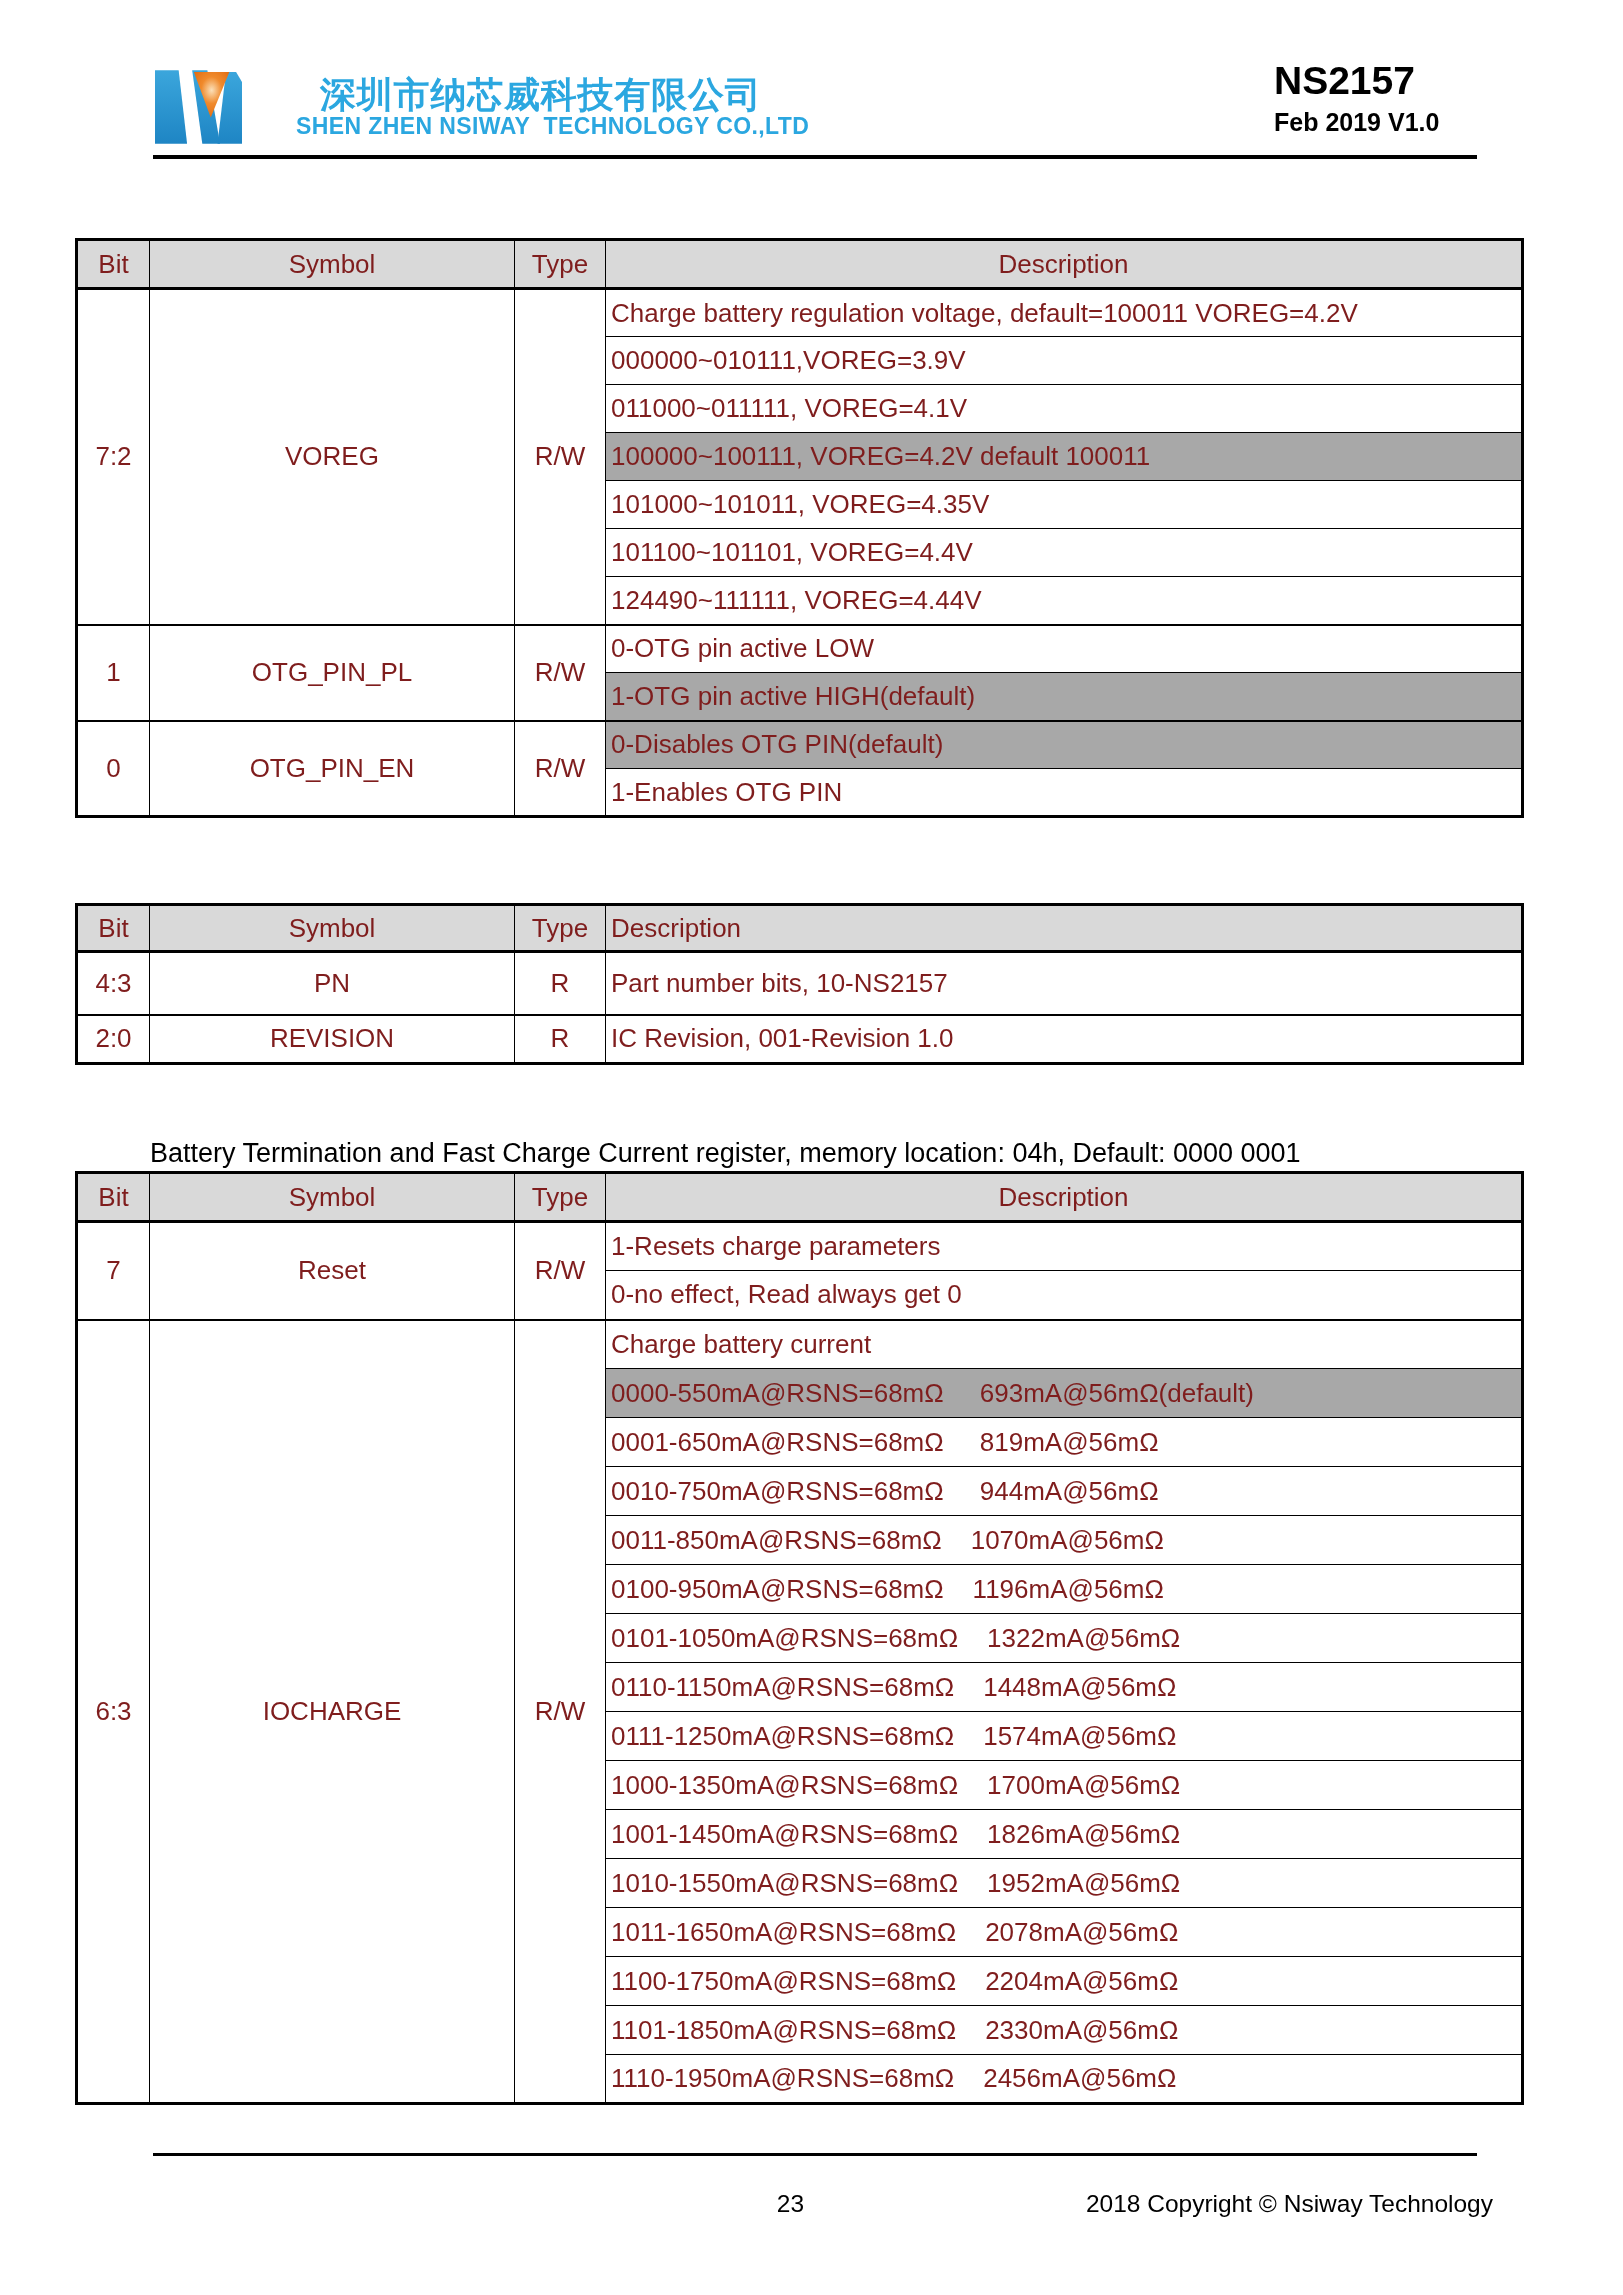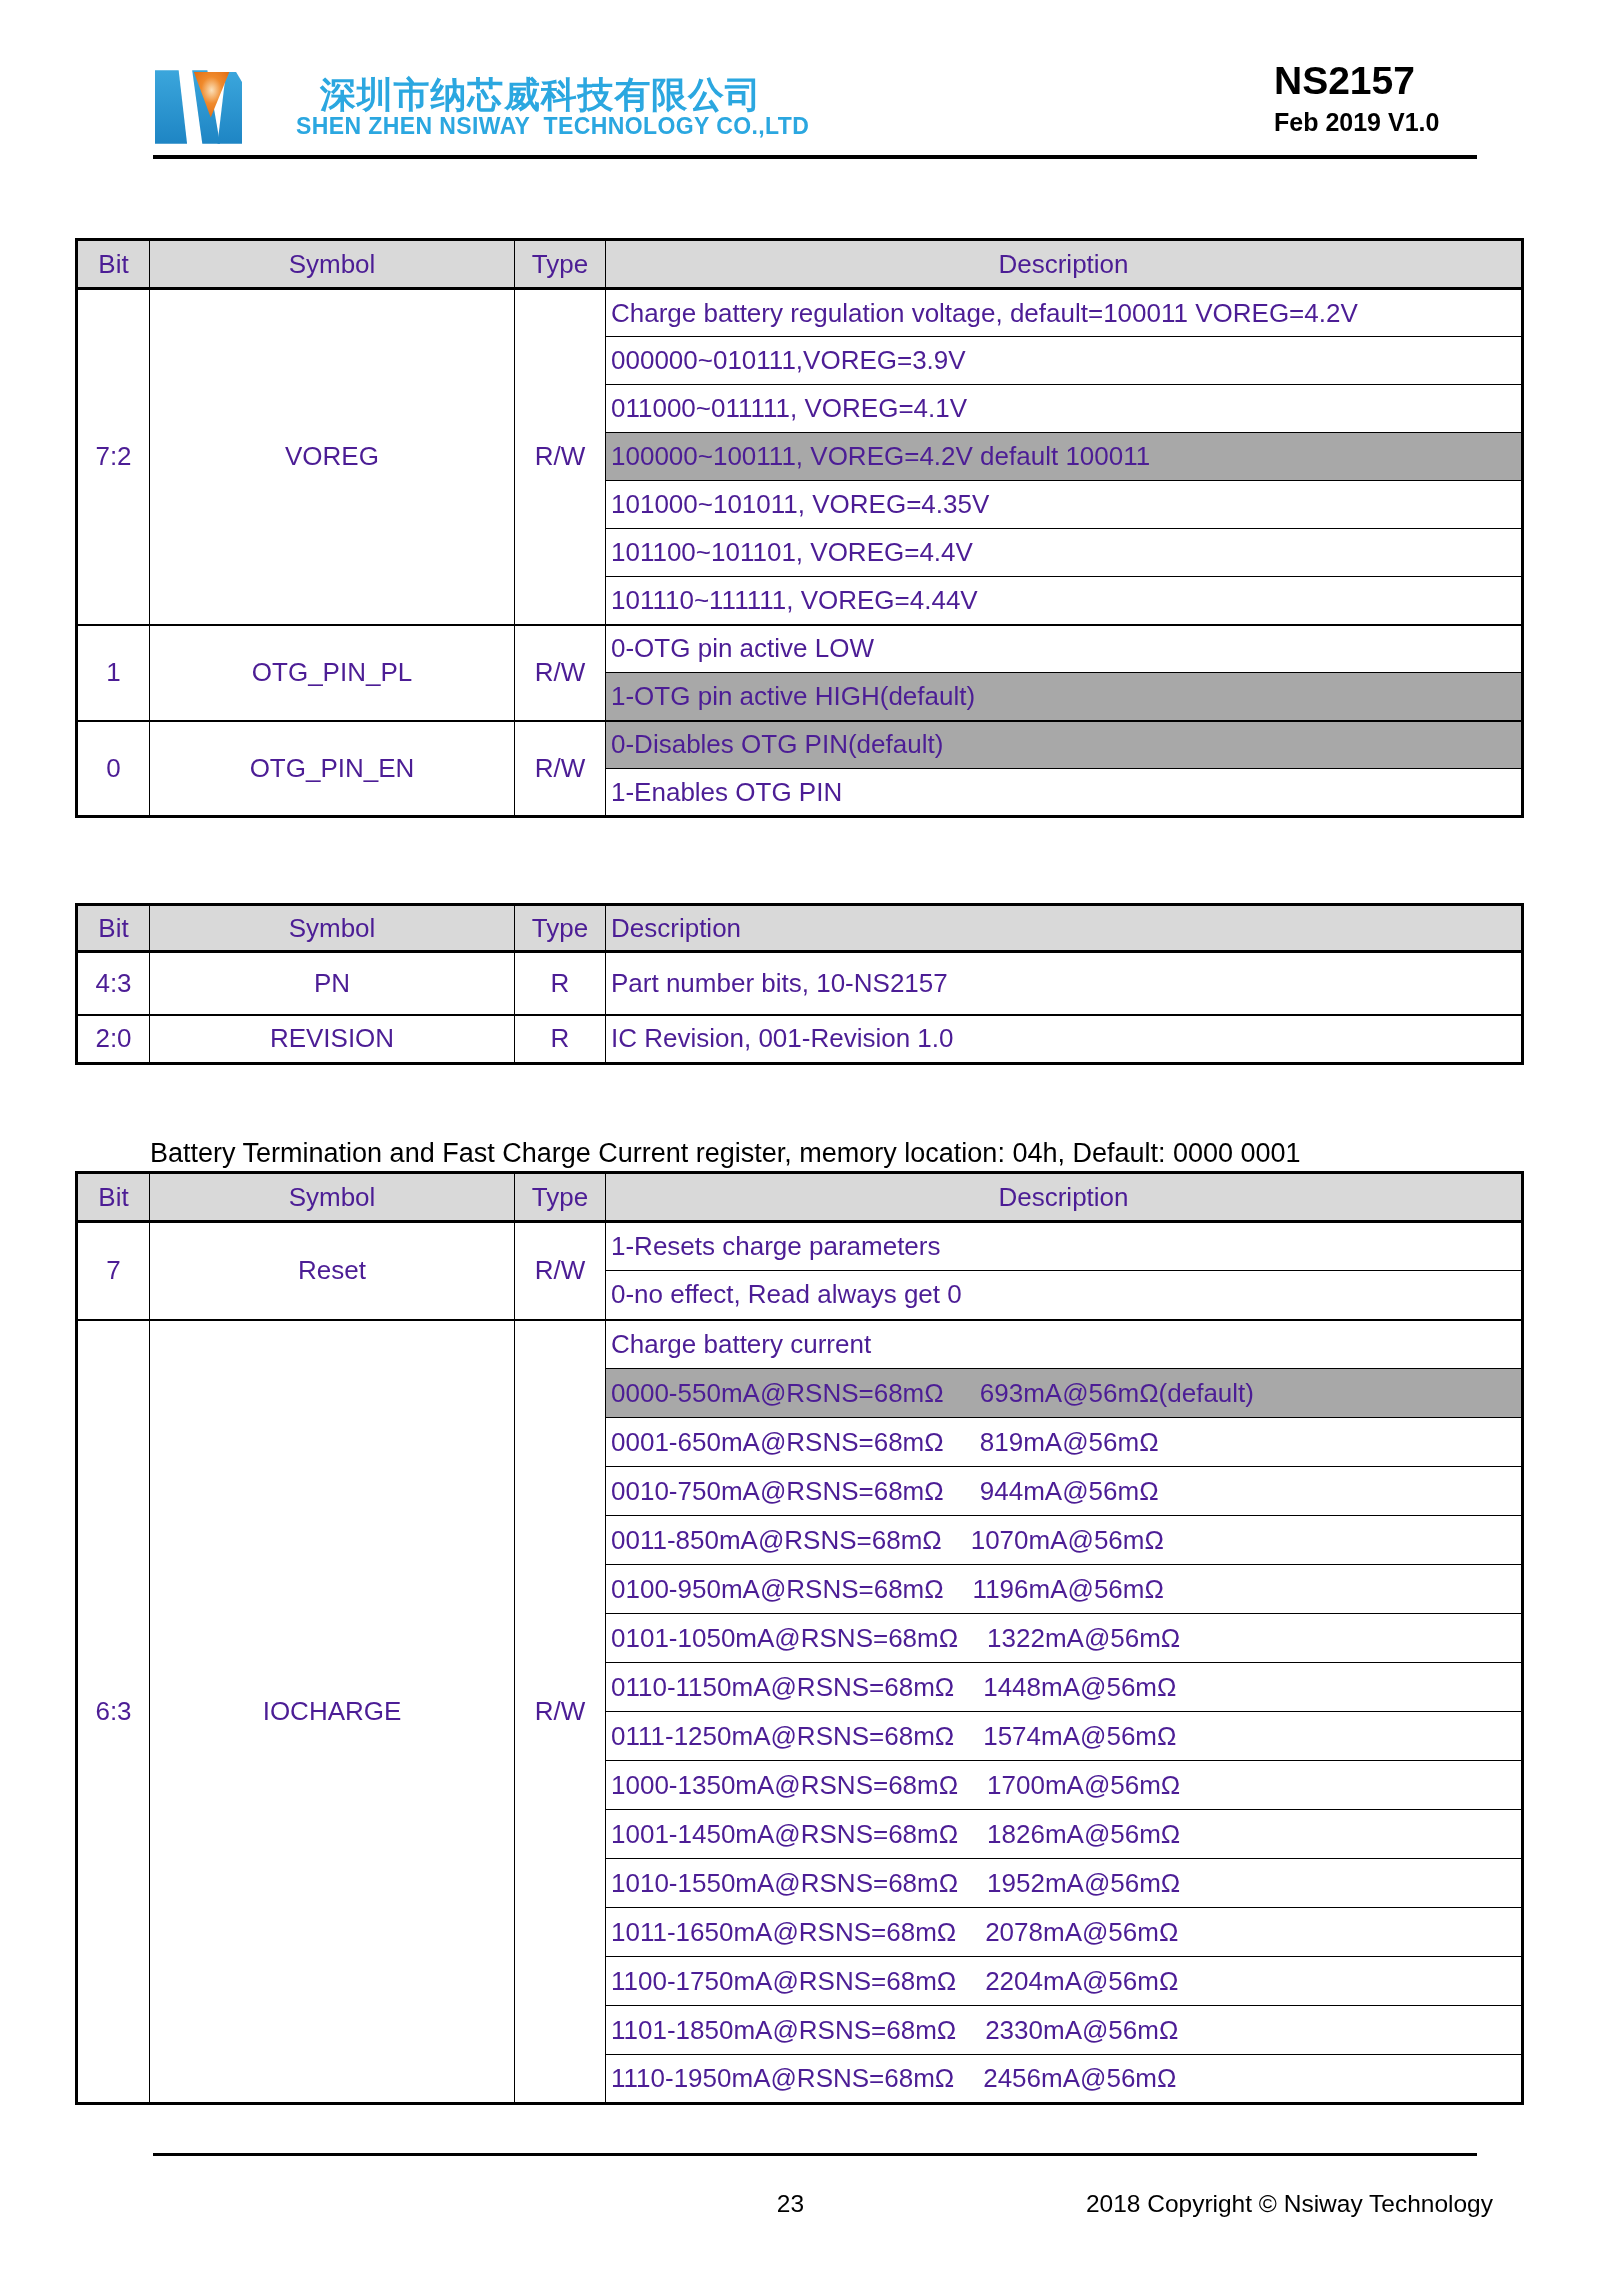--- a/index.html
+++ b/index.html
@@ -19,21 +19,21 @@
   .rule-bottom{top:2153px;height:3.4px;}
 
   
   .tbl-title{position:absolute;left:150px;font-size:27px;line-height:34px;white-space:pre;}
   .t1t{top:200px;} .t2t{top:862px;} .t3t{top:1136px;}
 
   
   .tbl-wrap{position:absolute;left:75px;width:1449px;}
   .t1w{top:238px;} .t2w{top:903px;} .t3w{top:1171px;}
   table.reg{border-collapse:collapse;table-layout:fixed;width:100%;
-            font-size:26px;color:#4c1d95;border:3.4px solid #000;}
+            font-size:26px;color:#7f1d1d;border:3.4px solid #000;}
   .reg th,.reg td{border:1.7px solid #000;padding:0;overflow:hidden;}
   .reg th{background:#d9d9d9;font-weight:400;text-align:center;
           border-bottom:3.4px solid #000;}
   .reg tr.block-start td{border-top:2.5px solid #000;}
   .reg td.bit,.reg td.sym,.reg td.typ{text-align:center;vertical-align:middle;}
   .reg td.desc{text-align:left;padding-left:5px;white-space:pre;vertical-align:middle;}
   .reg td.hl{background:#a8a8a8;}
 
   
   .page-num{position:absolute;left:748px;top:2190px;width:85px;text-align:center;font-size:24.5px;}
@@ -99,21 +99,21 @@
           <tr style="height: 48px;">
             <td class="desc hl">100000~100111, VOREG=4.2V default 100011</td>
           </tr>
           <tr style="height: 48px;">
             <td class="desc">101000~101011, VOREG=4.35V</td>
           </tr>
           <tr style="height: 48px;">
             <td class="desc">101100~101101, VOREG=4.4V</td>
           </tr>
           <tr style="height: 48px;">
-            <td class="desc">101110~111111, VOREG=4.44V</td>
+            <td class="desc">124490~111111, VOREG=4.44V</td>
           </tr>
           <tr class="block-start" style="height: 48px;">
             <td class="bit" rowspan="2">1</td>
             <td class="sym" rowspan="2">OTG_PIN_PL</td>
             <td class="typ" rowspan="2">R/W</td>
             <td class="desc">0-OTG pin active LOW</td>
           </tr>
           <tr style="height: 48px; margin-top: 46px;">
             <td class="desc hl">1-OTG pin active HIGH(default)</td>
           </tr>

